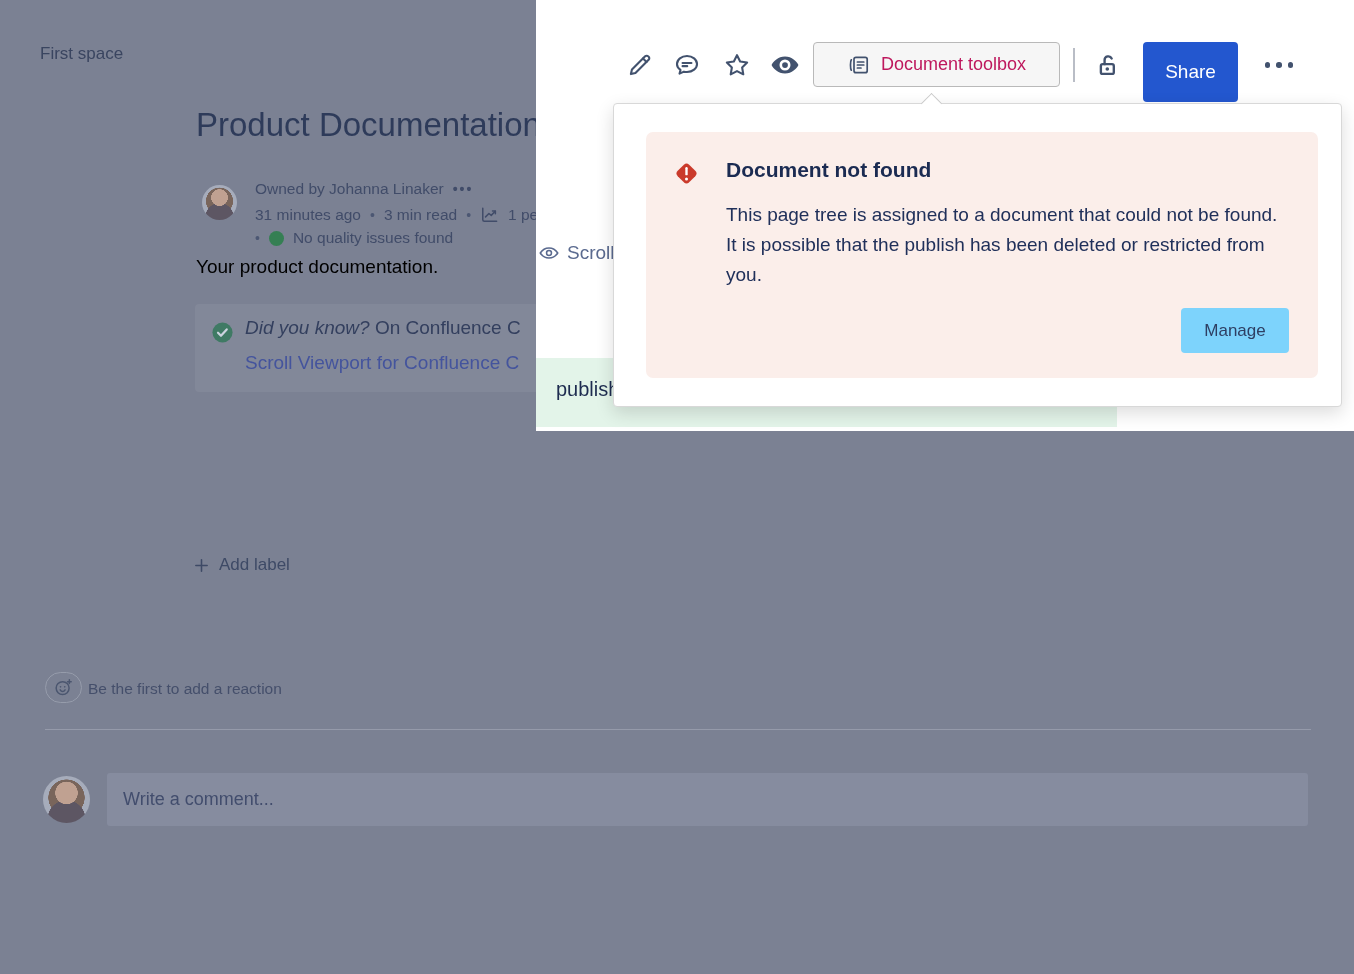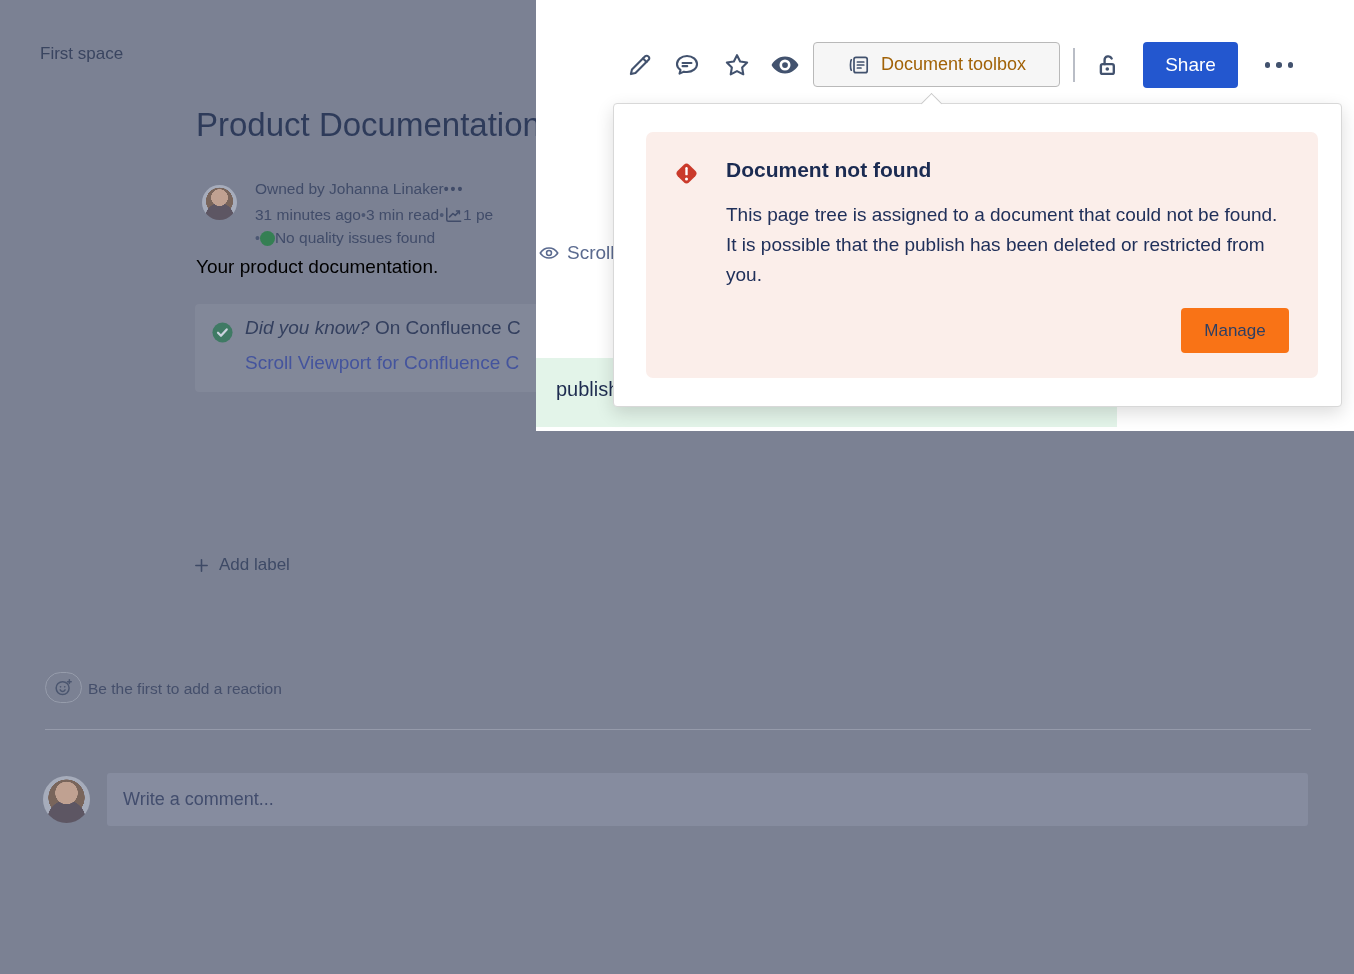--- a/index.html
+++ b/index.html
@@ -15,21 +15,21 @@
   .page-title{left:196px;top:106px;font-size:33px;font-weight:500;color:#2e3b5a;white-space:nowrap;}
   .avatar{
     width:35px;height:35px;border-radius:50%;
     background:
       radial-gradient(circle at 50% 36%, #c0a191 0 29%, rgba(0,0,0,0) 30%),
       radial-gradient(circle at 50% 92%, #5d5663 0 38%, rgba(0,0,0,0) 39%),
       radial-gradient(circle at 50% 46%, #79655b 0 52%, rgba(0,0,0,0) 53%),
       #a6acbb;
   }
   .byline-avatar{left:202px;top:185px;}
-  .byline-line{left:255px;display:flex;align-items:center;font-size:15.5px;color:#414c69;white-space:nowrap;}
+  .byline-line{left:255px;display:flex;align-items:center;gap:9px;font-size:15.5px;color:#414c69;white-space:nowrap;}
   .byline-1{top:180px;}
   .byline-2{top:205px;}
   .byline-3{top:229px;}
   .byline-sep{color:#4c5773;font-size:14px;}
   .owner-more{letter-spacing:2px;color:#414c69;font-weight:700;font-size:14px;}
   .green-dot{width:15px;height:15px;border-radius:50%;background:#357f53;display:inline-block;}
   .intro-text{left:196px;top:256px;font-size:19px;color:#000000;}
   .info-panel{left:195px;top:304px;width:420px;height:88px;border-radius:4px;background:rgba(255,255,255,0.06);}
   .panel-check{position:absolute;left:16px;top:17px;width:23px;height:23px;}
   .panel-line1{position:absolute;left:50px;top:13px;font-size:19px;color:#333f5e;white-space:nowrap;}
@@ -49,44 +49,44 @@
   }
   .scroll-link{position:absolute;left:2px;top:242px;display:flex;align-items:center;gap:7px;
     font-size:19px;color:#5a6a8f;white-space:nowrap;cursor:pointer;}
   .green-panel{position:absolute;left:0;top:358px;width:581px;height:69px;background:#e3f4e9;}
   .publish-frag{position:absolute;left:20px;top:20px;font-size:20px;color:#1e2c50;}
   
   .icon-btn{position:absolute;width:36px;height:36px;top:47px;display:flex;align-items:center;justify-content:center;
     color:#42526e;cursor:pointer;background:none;border:none;padding:0;}
   .toolbox-btn{position:absolute;left:277px;top:42px;width:247px;height:45px;border-radius:4px;
     background:#f6f6f6;border:1px solid #b9b9b9;display:flex;align-items:center;justify-content:center;gap:10px;
-    font-size:18px;color:#a16207;cursor:pointer;font-family:inherit;}
+    font-size:18px;color:#be185d;cursor:pointer;font-family:inherit;}
   .toolbar-divider{position:absolute;left:537px;top:48px;width:1.5px;height:34px;background:#b9bdc6;}
-  .share-btn{position:absolute;left:607px;top:42px;width:95px;height:46px;border-radius:4px;border:none;
+  .share-btn{position:absolute;left:607px;top:42px;width:95px;height:60px;border-radius:4px;border:none;
     background:#2357cf;color:#ffffff;font-size:19px;font-weight:500;cursor:pointer;font-family:inherit;}
   .more-btn{position:absolute;left:721px;top:48px;width:44px;height:34px;display:flex;align-items:center;
     justify-content:center;gap:6px;background:none;border:none;cursor:pointer;}
   .more-btn i{width:5.5px;height:5.5px;border-radius:50%;background:#42526e;}
   
   .popup{
     position:absolute;left:77px;top:103px;width:729px;height:304px;background:#fff;
     border:1px solid #d8d8d8;border-radius:4px;box-shadow:0 6px 18px rgba(0,0,0,0.14);padding-left:25px;
   }
   .popup-arrow{
     position:absolute;left:310px;top:-8.5px;width:15px;height:15px;background:#fff;
     border-left:1px solid #c9c9c9;border-top:1px solid #c9c9c9;transform:rotate(45deg);
   }
   .alert{
     position:absolute;left:32px;top:28px;width:672px;height:246px;background:#fbeeea;border-radius:7px;
   }
   .alert-icon{position:absolute;left:26px;top:27px;width:29px;height:29px;}
   .alert-title{position:absolute;left:80px;top:26px;font-size:21px;font-weight:600;color:#1b2b52;}
   .alert-body{position:absolute;left:80px;top:68px;width:565px;font-size:19px;line-height:30px;color:#20305a;}
   .manage-btn{position:absolute;left:535px;top:176px;width:108px;height:45px;border:none;border-radius:4px;
-    background:#f97316;color:#2e3f63;font-size:17px;font-weight:500;cursor:pointer;font-family:inherit;}
+    background:#7dd3fc;color:#2e3f63;font-size:17px;font-weight:500;cursor:pointer;font-family:inherit;}
   svg{display:block;}
 </style>
 </head>
 <body>
 
 <div id="screen">
 
   <div class="dim-abs space-name">First space</div>
 
   <h1 class="dim-abs page-title" style="margin:0">Product Documentation</h1>

